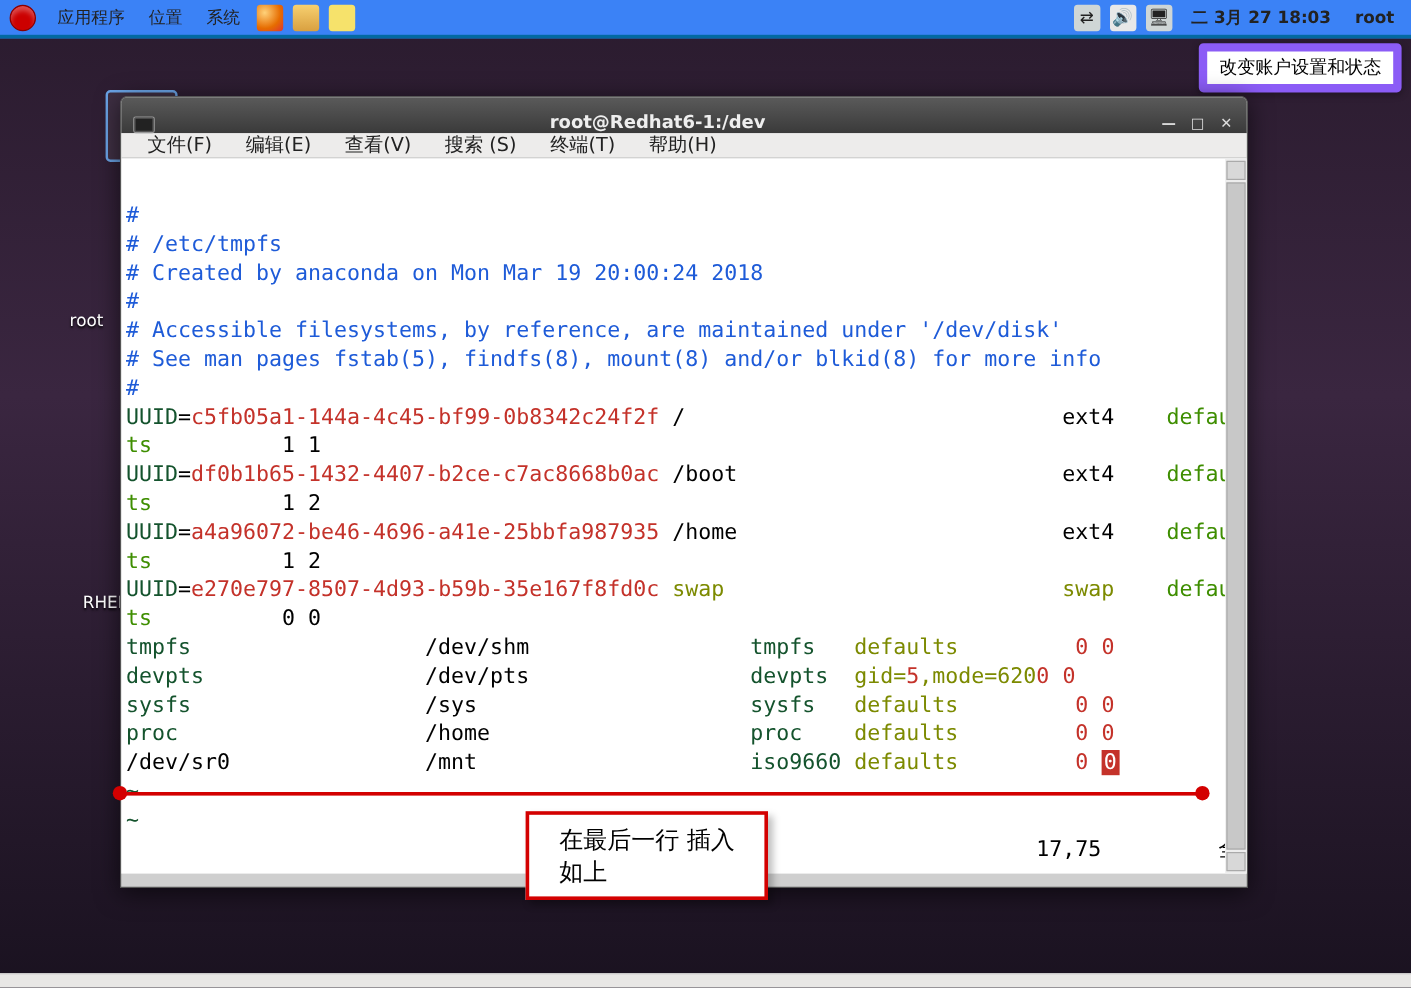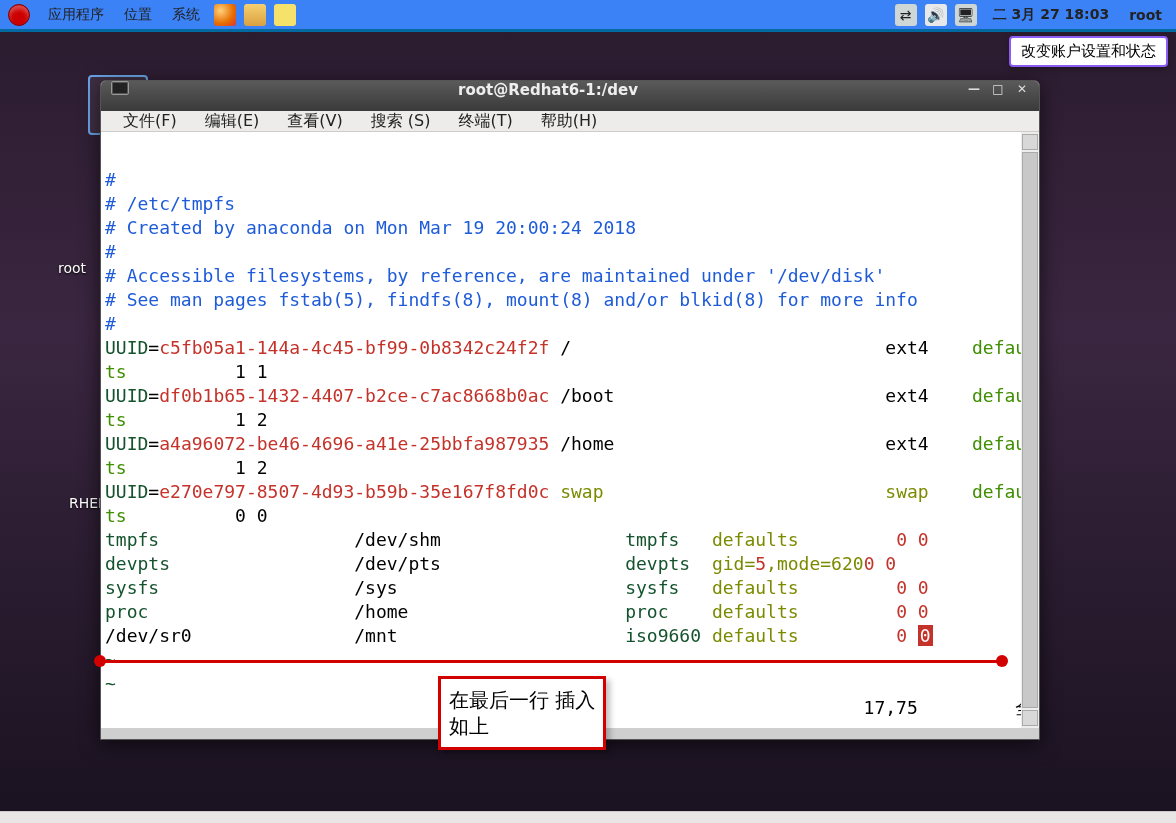--- a/index.html
+++ b/index.html
@@ -14,31 +14,31 @@
   .firefox-ic { background:radial-gradient(circle at 30% 30%, #ffd27a 0%, #e66c00 60%, #d33 100%); border-radius:50%; }
   .disk-ic { background:linear-gradient(#f7d070,#d9a040); border-radius:3px; }
   .note-ic { background:#f6e26b; border-radius:2px; }
   .top-panel .spacer { flex:1; }
   .tray-icon { width:22px; height:22px; margin:0 4px; background:#cfd6d6; border-radius:3px; display:inline-flex; align-items:center; justify-content:center; }
   .tray-icon.speaker { background:#e8e8e8; }
   .date-text { padding:0 12px; font-weight:bold; }
   .user-text { padding:0 14px 0 8px; font-weight:bold; }
 
   
-  .tooltip-bubble { position:absolute; top:36px; right:8px; background:#fff; border:2px solid #8b5cf6; border-radius:4px; padding:4px 10px; font-size:15px; box-shadow:0 2px 6px rgba(0,0,0,0.3); }
+  .tooltip-bubble { position:absolute; top:36px; right:8px; background:#fff; border:7px solid #8b5cf6; border-radius:4px; padding:4px 10px; font-size:15px; box-shadow:0 2px 6px rgba(0,0,0,0.3); }
 
   
   .desktop-folder { position:absolute; top:75px; left:88px; width:60px; height:60px; border:2px solid #6aa3e6; border-radius:4px; background:rgba(255,255,255,0.08); }
   .desktop-label { position:absolute; color:#fff; font-size:14px; text-shadow:0 1px 2px #000; }
   .dl1 { top:260px; left:58px; }
   .dl2 { top:495px; left:52px;margin-left:17px; }
 
   
   .terminal-window { position:absolute; top:80px; left:100px; width:940px; height:660px; background:#cfcfcf; border:1px solid #555; border-radius:6px 6px 0 0; box-shadow:0 4px 20px rgba(0,0,0,0.6); overflow:hidden; }
-  .titlebar { height:30px; background:linear-gradient(#5a5a5a,#3a3a3a); display:flex; align-items:flex-start; color:#eee; font-size:15px; font-weight:bold; }
+  .titlebar { height:30px; background:linear-gradient(#5a5a5a,#3a3a3a); display:flex; align-items:flex-end; color:#eee; font-size:15px; font-weight:bold; }
   .titlebar .term-icon { width:18px; height:14px; margin:0 10px; background:#222; border:1px solid #999; border-radius:2px; box-shadow:inset 0 0 0 1px #555; }
   .titlebar .title-text { flex:1; text-align:center; }
   .titlebar .win-btns { display:flex; gap:6px; padding:0 8px; }
   .titlebar .wb { width:18px; height:16px; display:flex; align-items:center; justify-content:center; font-size:12px; color:#ddd; cursor:default; }
 
   .menubar { height:21px; background:#edeceb; border-bottom:1px solid #ccc; display:flex; align-items:center; padding:0 8px; font-size:16px; color:#222; }
   .menubar .menu-item { padding:0 14px; cursor:default; }
 
   .terminal-body { position:relative; background:#fff; height:calc(100% - 62px); display:flex; }
   .term-content { flex:1; padding:12px 4px 0 4px; font-family: "DejaVu Sans Mono","Consolas",monospace; font-size:18px; line-height:24px; white-space:pre; overflow:hidden; color:#000; }
@@ -51,21 +51,21 @@
   .t-blue  { color:#1e5bd8; }
   .t-red   { color:#c4322a; }
   .t-olive { color:#7c8a00; }
   .t-green { color:#3e8e00; }
   .t-black { color:#000; }
   .bg-red  { background:#c4322a; color:#fff; padding:0 2px; }
 
   
   .anno-line { position:absolute; height:3px; background:#d30000; }
   .anno-dot  { position:absolute; width:12px; height:12px; background:#d30000; border-radius:50%; }
-  .anno-box  { position:absolute; background:#fff; border:3px solid #d30000; padding:8px 8px; font-size:20px; color:#000; box-shadow:4px 4px 6px rgba(0,0,0,0.25); line-height:26px; white-space:nowrap; }
+  .anno-box  { position:absolute; background:#fff; border:3px solid #d30000; padding:8px 25px; font-size:20px; color:#000; box-shadow:4px 4px 6px rgba(0,0,0,0.25); line-height:26px; white-space:nowrap; }
 
   
   .bottom-bar { position:absolute; bottom:0; left:0; right:0; height:12px; background:#e8e7e5; border-top:1px solid #ccc; }
 </style>
 </head>
 <body>
 
 <div class="top-panel">
   <div class="rh-logo"></div>
   <div class="panel-item">应用程序</div>

